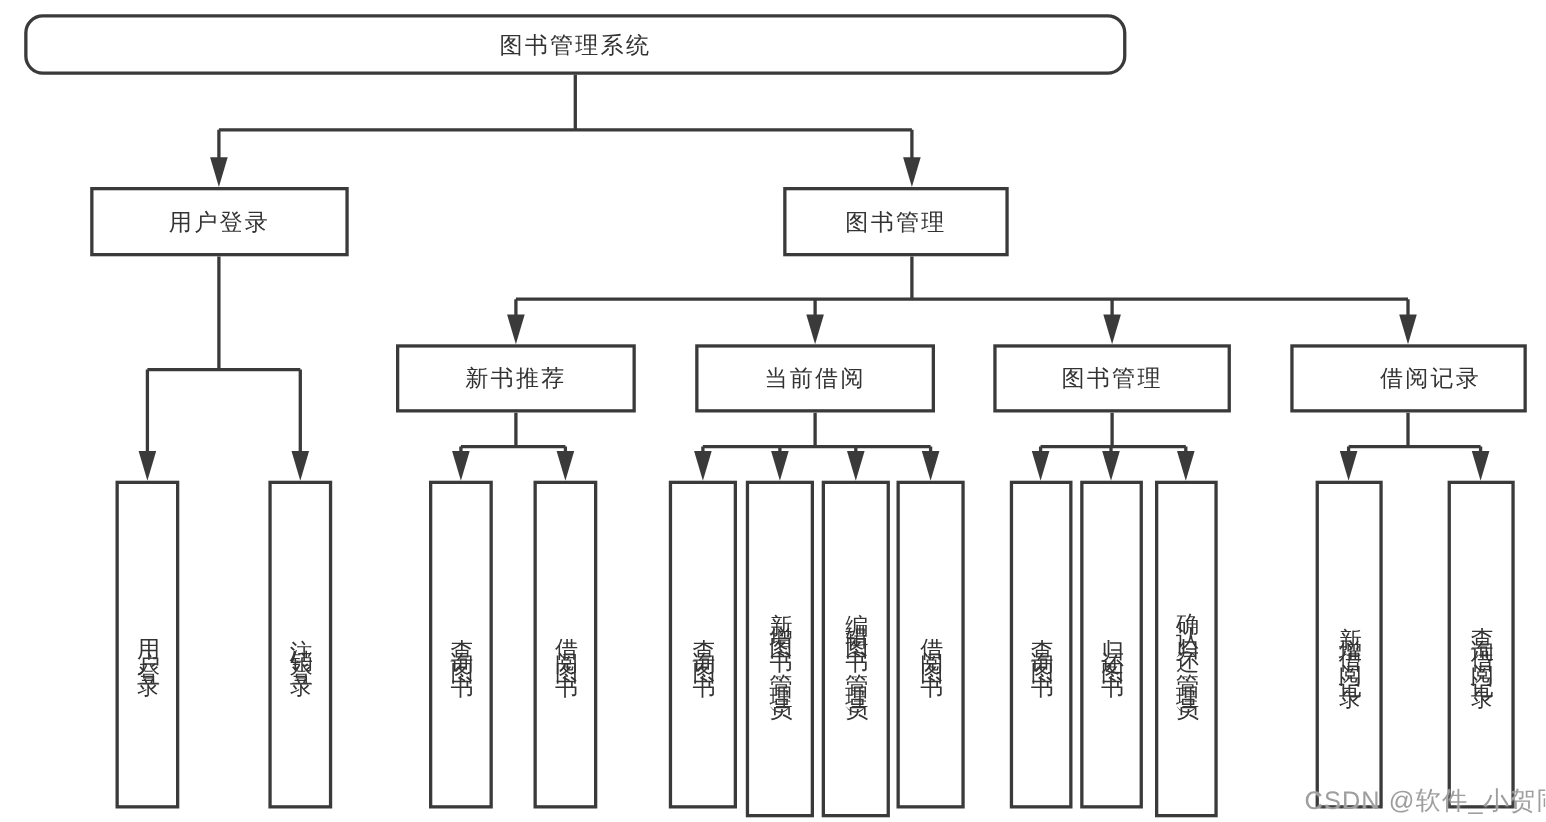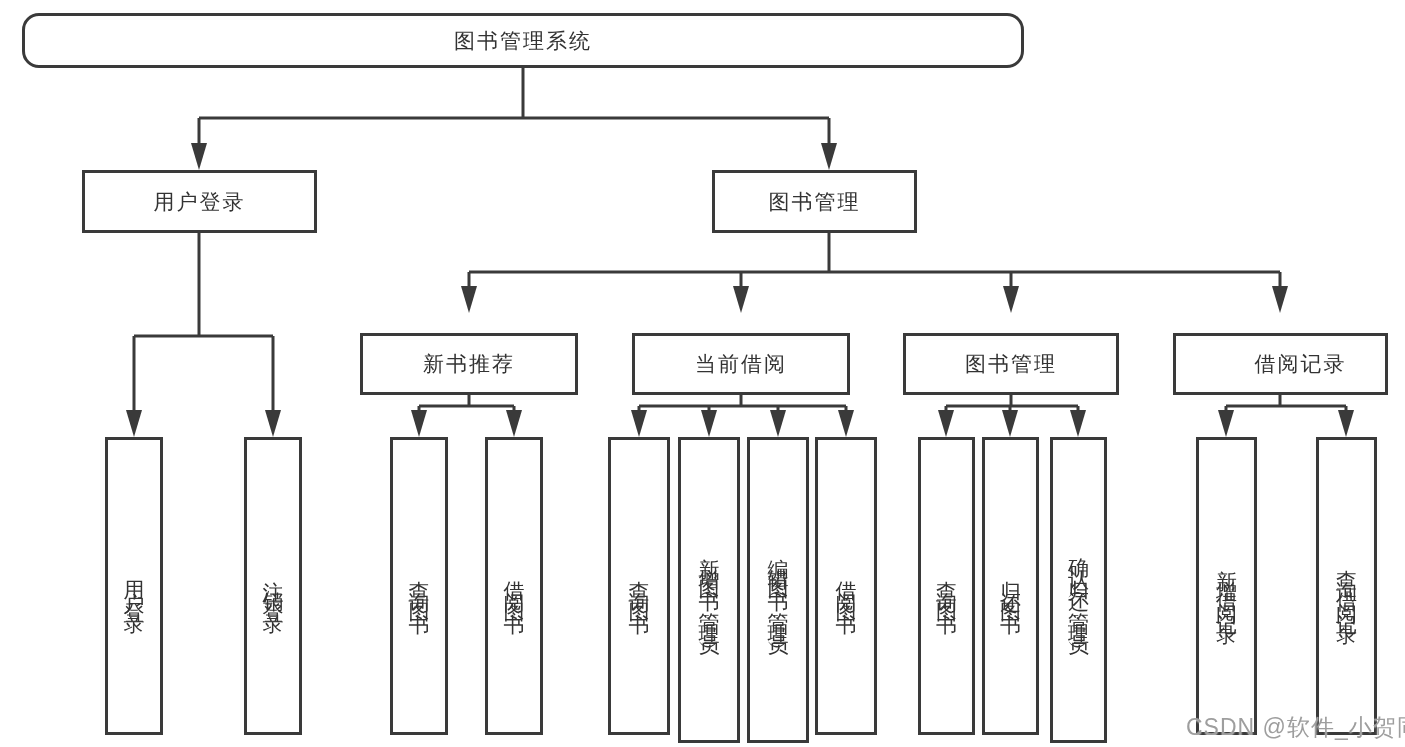--- a/index.html
+++ b/index.html
@@ -41,21 +41,21 @@
   }
 
   
   .node.root   { left: 22px;  top: 13px;  width: 1002px; height: 55px; border-radius: 17px; }
 
   
   .node.l2-a   { left: 82px;  top: 170px; width: 235px;  height: 63px; }
   .node.l2-b   { left: 712px; top: 170px; width: 205px;  height: 63px; }
 
   
-  .node.l3     { top: 313px;  height: 62px; margin-top: 20px; }
+  .node.l3     { top: 313px;  height: 62px; }
   .node.l3-0   { left: 360px;  width: 218px; }
   .node.l3-1   { left: 632px;  width: 218px; }
   .node.l3-2   { left: 903px;  width: 216px; }
   .node.l3-3   { left: 1173px; width: 215px; padding-left: 40px; }
 
   
   .node.vbox   { top: 437px; height: 298px; }
   .node.vbox.tall { height: 306px; }
 
   .vtext {

